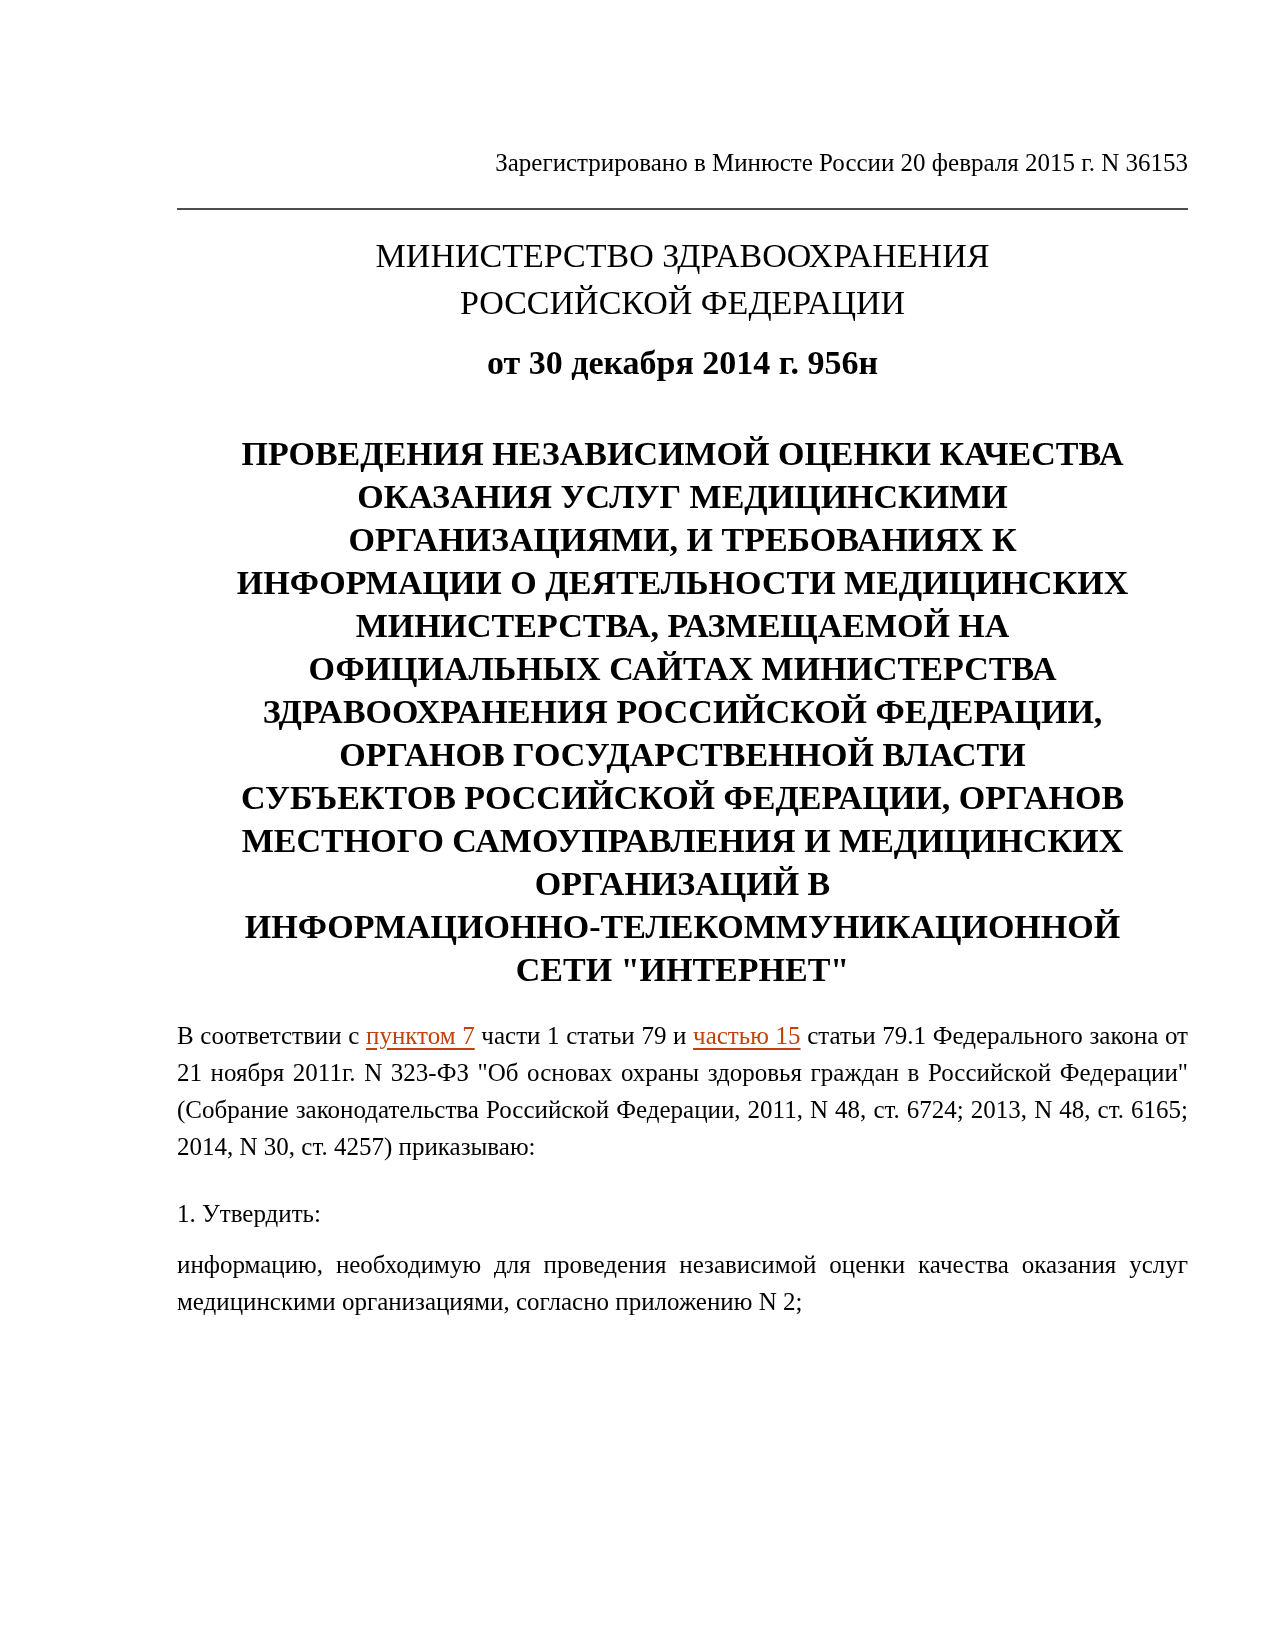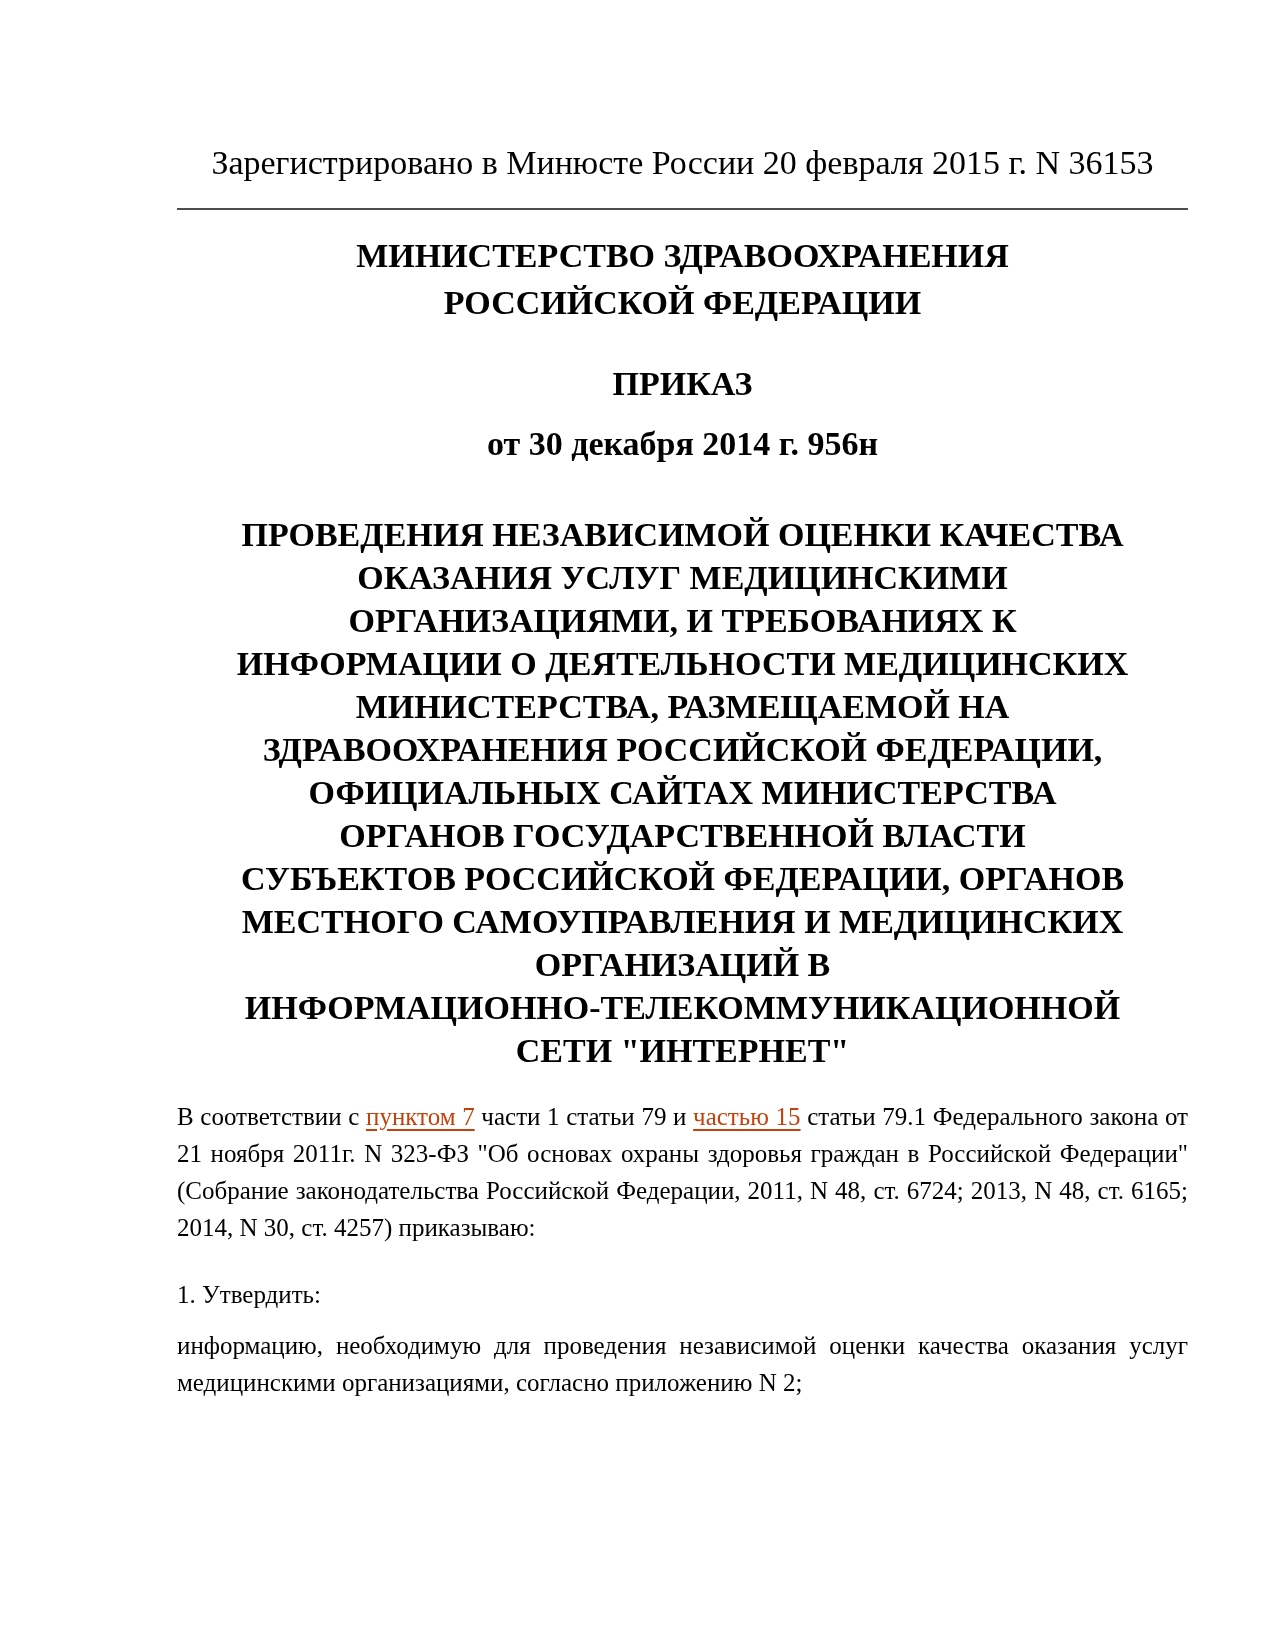--- a/index.html
+++ b/index.html
@@ -11,35 +11,35 @@
     color: #000000;
     overflow: hidden;
   }
   .page {
     width: 1275px;
     height: 1650px;
     padding: 148px 87px 0 177px;
     background: #ffffff;
   }
   .reg-line {
-    font-size: 34px;
+    font-size: 25px;
     line-height: 30px;
-    text-align: center;
+    text-align: right;
     color: #000000;
   }
   .rule {
     border: none;
     border-top: 2px solid #4d4d4d;
     margin-top: 30px;
     width: 100%;
   }
   .ministry {
     margin-top: 22px;
     font-size: 34px;
-    font-weight: bold;
+    font-weight: normal;
     line-height: 47px;
     text-align: center;
   }
   .doc-type {
     margin-top: 34px;
     font-size: 34px;
     font-weight: bold;
     line-height: 47px;
     text-align: center;
   }
@@ -80,32 +80,31 @@
 
   <div class="reg-line">Зарегистрировано в Минюсте России 20 февраля 2015 г. N 36153</div>
 
   <hr class="rule">
 
   <div class="ministry">
       <div>МИНИСТЕРСТВО ЗДРАВООХРАНЕНИЯ</div>
       <div>РОССИЙСКОЙ ФЕДЕРАЦИИ</div>
     </div>
 
-  <div class="doc-type">ПРИКАЗ</div>
 
   <div class="doc-date">от 30 декабря 2014 г. 956н</div>
 
   <div class="doc-title">
       <div>ПРОВЕДЕНИЯ НЕЗАВИСИМОЙ ОЦЕНКИ КАЧЕСТВА</div>
       <div>ОКАЗАНИЯ УСЛУГ МЕДИЦИНСКИМИ</div>
       <div>ОРГАНИЗАЦИЯМИ, И ТРЕБОВАНИЯХ К</div>
       <div>ИНФОРМАЦИИ О ДЕЯТЕЛЬНОСТИ МЕДИЦИНСКИХ</div>
       <div>МИНИСТЕРСТВА, РАЗМЕЩАЕМОЙ НА</div>
+      <div>ОФИЦИАЛЬНЫХ САЙТАХ МИНИСТЕРСТВА</div>
       <div>ЗДРАВООХРАНЕНИЯ РОССИЙСКОЙ ФЕДЕРАЦИИ,</div>
-      <div>ОФИЦИАЛЬНЫХ САЙТАХ МИНИСТЕРСТВА</div>
       <div>ОРГАНОВ ГОСУДАРСТВЕННОЙ ВЛАСТИ</div>
       <div>СУБЪЕКТОВ РОССИЙСКОЙ ФЕДЕРАЦИИ, ОРГАНОВ</div>
       <div>МЕСТНОГО САМОУПРАВЛЕНИЯ И МЕДИЦИНСКИХ</div>
       <div>ОРГАНИЗАЦИЙ В</div>
       <div>ИНФОРМАЦИОННО-ТЕЛЕКОММУНИКАЦИОННОЙ</div>
       <div>СЕТИ "ИНТЕРНЕТ"</div>
     </div>
 
   <p class="body-para intro"><span>В соответствии с </span><span class="u">пунктом 7</span><span> части 1 статьи 79 и </span><span class="u">частью 15</span><span> статьи 79.1 Федерального закона от 21 ноября 2011г. N 323-ФЗ "Об основах охраны здоровья граждан в Российской Федерации" (Собрание законодательства Российской Федерации, 2011, N 48, ст. 6724; 2013, N 48, ст. 6165; 2014, N 30, ст. 4257) приказываю:</span></p>
 

